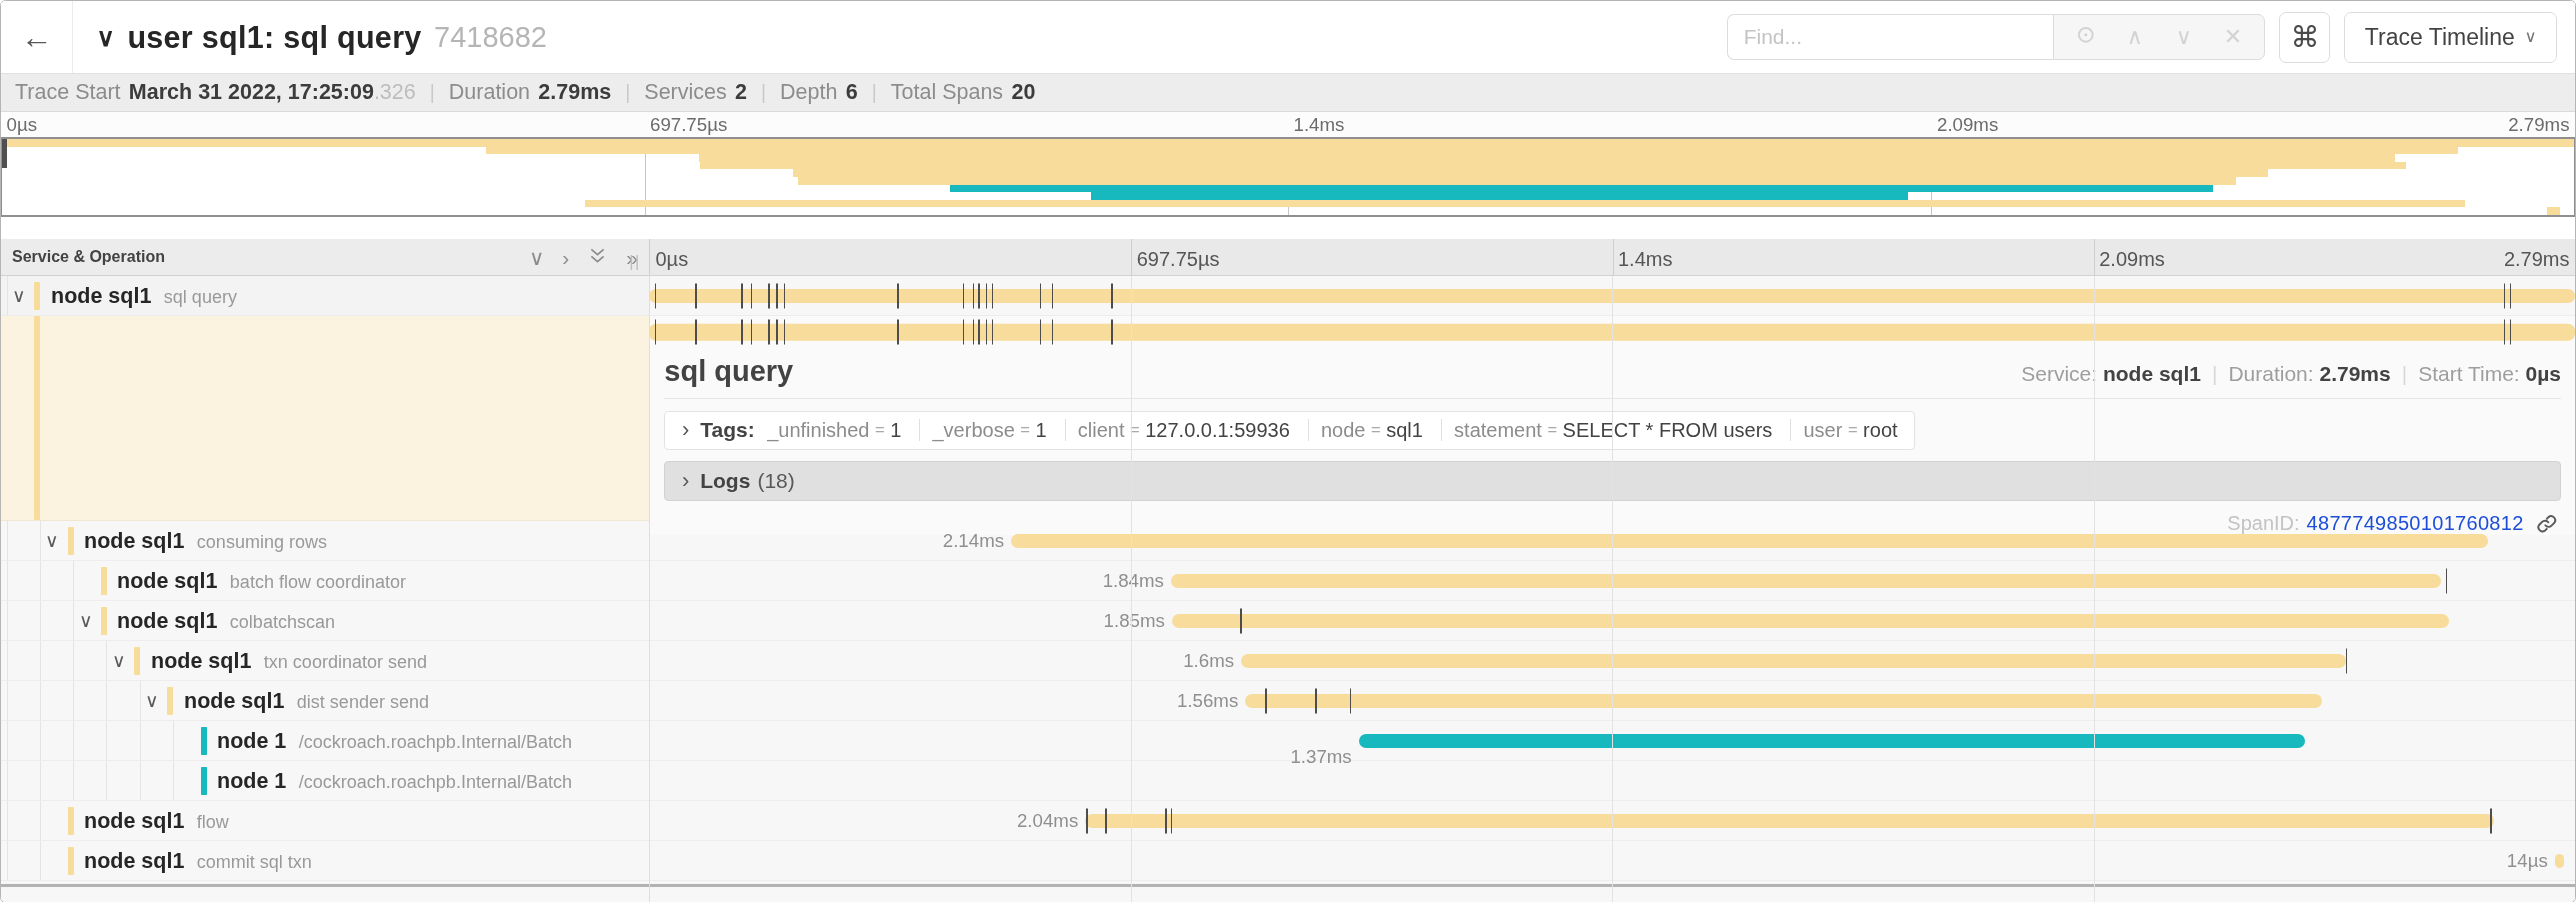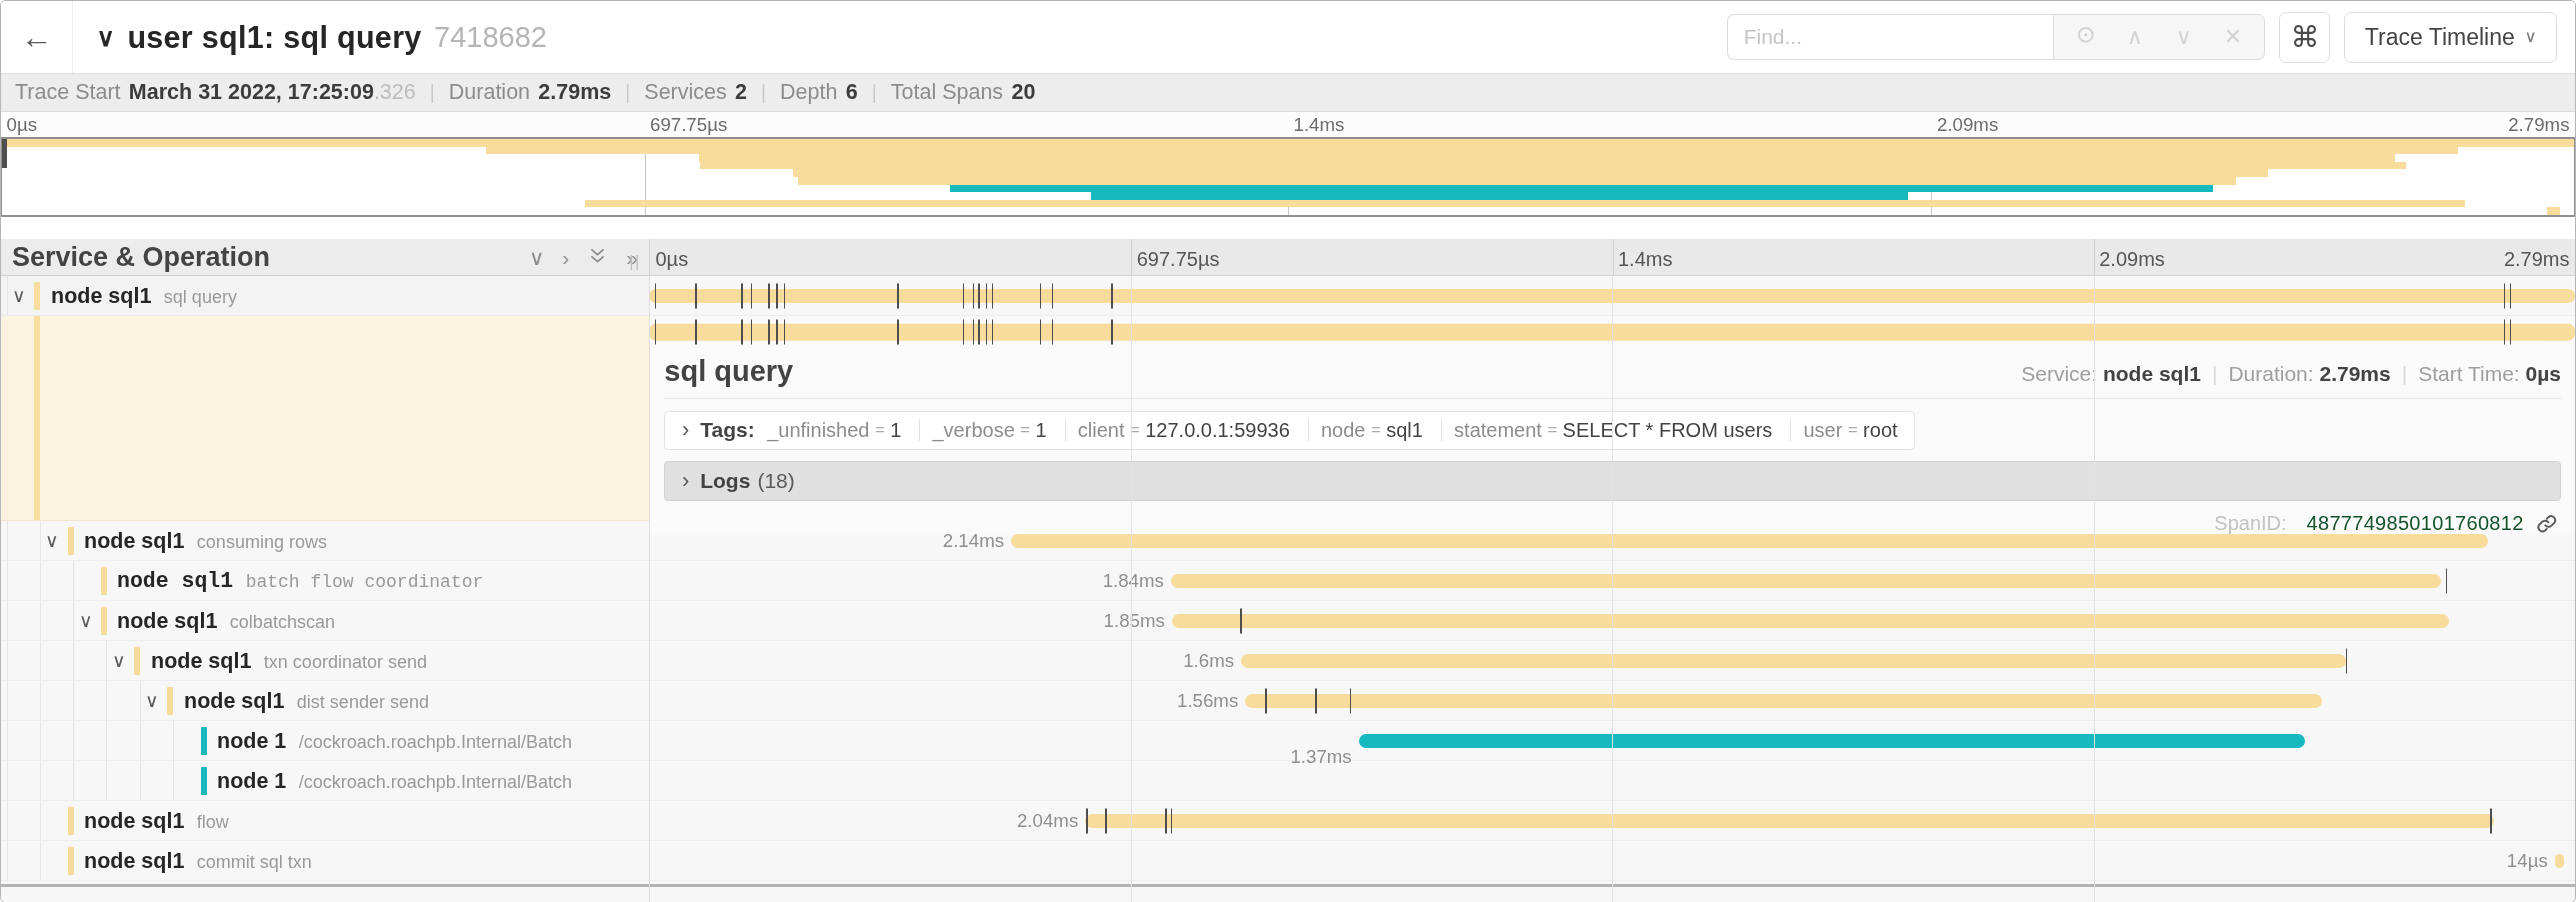--- a/index.html
+++ b/index.html
@@ -70,21 +70,21 @@
   .mini-grid { position: absolute; top: 0; bottom: 0; width: 0.7px; background: #c6c6c6; }
   .mini-bar { position: absolute; }
   .mini-handle { position: absolute; left: 0; top: 0; width: 4.9px; height: 29px; background: #4f4f4f; }
   .mini-gap { height: 22px; background: #fff; }
   
   .col-hdr { display: flex; height: 37px; border-bottom: 1.4px solid #d2d2d2; }
   .col-hdr-left {
     width: 648px; background: #ececec; display: flex; align-items: center; padding: 0 11px;
     position: relative;
   }
-  .so-title { font-size: 27px; font-weight: 700; color: #434343; flex: 1; }
+  .so-title { font-size: 16px; font-weight: 700; color: #434343; flex: 1; }
   .so-icon { color: #8c8c8c; font-size: 21px; margin-left: 18px; cursor: pointer; line-height: 1; }
   .so-icon svg { width: 21px; height: 21px; }
   .grip { position: absolute; right: 8.3px; bottom: 2.8px; color: #bdbdbd; font-size: 16.6px; letter-spacing: 1.4px; cursor: col-resize; }
   .col-hdr-right { flex: 1; background: #e9e9e9; position: relative; border-left: 1.4px solid #cfcfcf; }
   .col-hdr-right .rcol { position: absolute; top: 0; bottom: 0; border-left: 0.7px solid #cfcfcf; }
   .col-hdr-right .rlabel2 { position: absolute; bottom: 4.2px; font-size: 20px; color: #555; }
   
   .tl-body { position: relative; background: #f7f7f7; height: 627px; overflow: hidden; }
   .grid-layer { position: absolute; left: 648px; top: 0; bottom: 0; right: 0; z-index: 1; pointer-events: none; }
   .grid-layer .gline { position: absolute; top: 0; bottom: 0; width: 0.7px; background: #e2e2e2; }
@@ -118,21 +118,21 @@
   .acc-label { font-size: 21px; font-weight: 700; color: #434343; margin-right: 7px; }
   .tag-item { display: flex; align-items: center; font-size: 20px; margin-left: 5.5px; white-space: nowrap; }
   .tag-key { color: #8c8c8c; }
   .tag-eq { color: #a9a9a9; font-size: 16.6px; margin: 0 5.5px; }
   .tag-val { color: #434343; }
   .tag-sep { width: 0.7px; height: 22px; background: #e0e0e0; margin: 0 7px 0 18px; }
   .logs-acc { display: flex; width: 100%; background: #e0e0e0; border-color: #d2d2d2; margin-top: 11px; height: 40px; }
   .logs-count { font-size: 21px; color: #595959; font-weight: 400; }
   .spanid-row { display: flex; align-items: center; justify-content: flex-end; padding: 11px 2.8px 0 0; font-size: 20px; }
   .spanid-label { color: #c3c3c3; }
-  .spanid-val { color: #14532d; margin-left: 20px; letter-spacing: 0.3px; }
+  .spanid-val { color: #1d4ed8; margin-left: 7px; letter-spacing: 0.3px; }
   .link-icon { margin-left: 11px; cursor: pointer; display: inline-flex; }
   .link-icon svg { width: 23.6px; height: 23.6px; }
   .bottom-bar { height: 3.5px; background: #b2b2b2; margin-top: 2.8px; }
 </style>
 </head>
 <body>
 
 <div class="hdr">
   <div class="back-btn">
     <span>←</span>
@@ -359,21 +359,21 @@
           <span class="tlabel" style="left: 18.8%;">2.14ms</span>
           <div class="tbar" style="left: 18.8%; width: 76.7%; background: rgb(247, 220, 156);"></div>
         </div>
       </div>
       <div class="span-row">
         <div class="row-left">
           <div class="guide" style="left: 5.5px;"></div>
           <div class="guide" style="left: 39px;"></div>
           <div class="guide" style="left: 72px;"></div>
           <div class="svc-bar" style="left: 100px; background: rgb(247, 220, 156);"></div>
-          <span class="svc-name" style="left: 116px; font-family: Liberation Mono, monospace;">node sql1<span class="op-name">batch flow coordinator</span></span>
+          <span class="svc-name" style="left: 116px;">node sql1<span class="op-name">batch flow coordinator</span></span>
         </div>
         <div class="row-right">
           <span class="tlabel" style="left: 27.1%;">1.84ms</span>
           <div class="tbar" style="left: 27.1%; width: 65.95%; background: rgb(247, 220, 156);"></div>
           <div class="ttick" style="left: 93.3%;"></div>
         </div>
       </div>
       <div class="span-row">
         <div class="row-left">
           <div class="guide" style="left: 5.5px;"></div>

